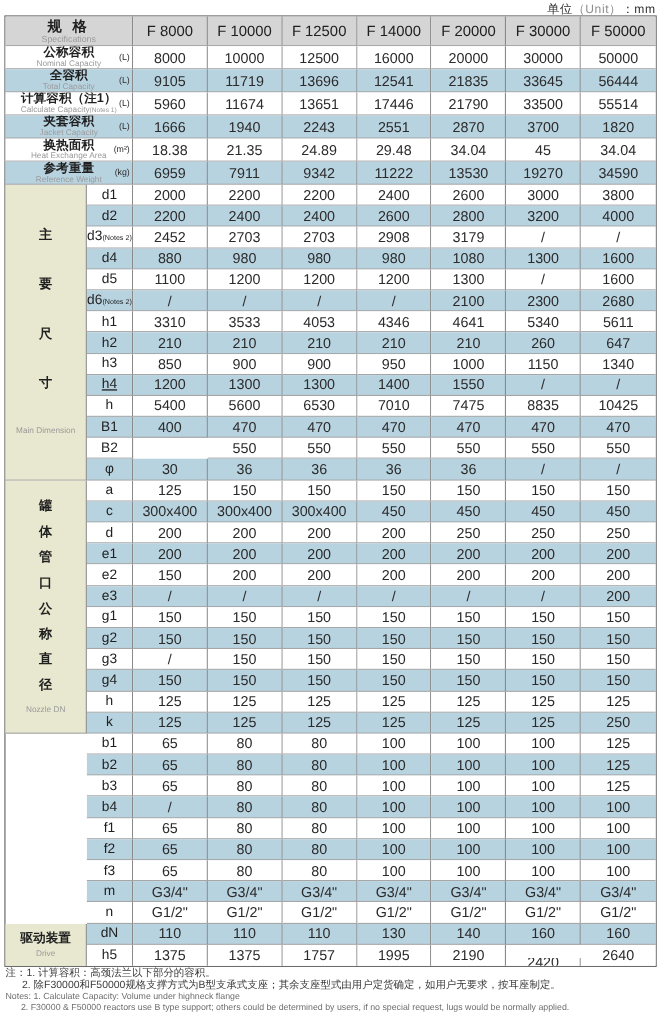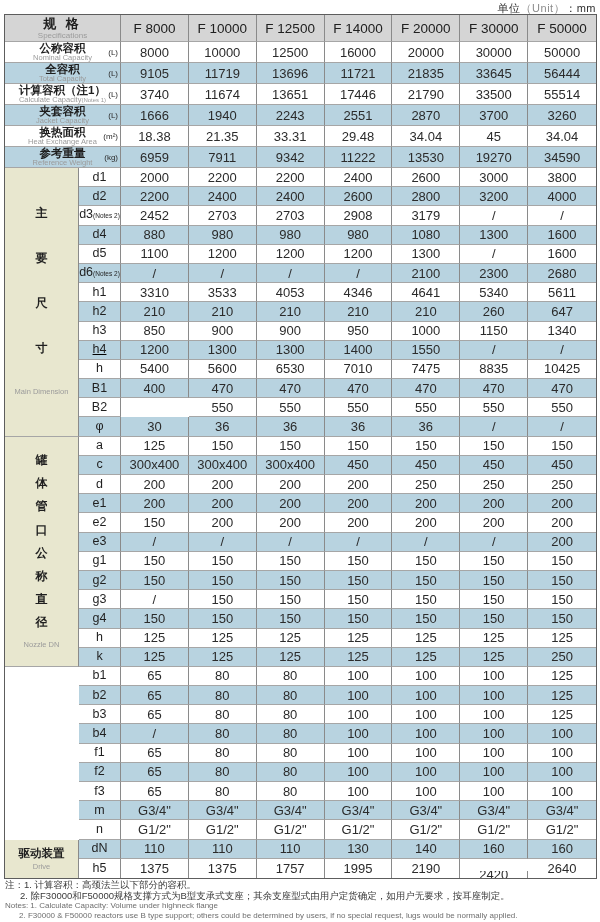--- a/index.html
+++ b/index.html
@@ -127,38 +127,38 @@
     <div class="cell bg-blue" style="grid-area: 3 / 3;">
       <span class="val">9105</span>
     </div>
     <div class="cell bg-blue" style="grid-area: 3 / 4;">
       <span class="val">11719</span>
     </div>
     <div class="cell bg-blue" style="grid-area: 3 / 5;">
       <span class="val">13696</span>
     </div>
     <div class="cell bg-blue" style="grid-area: 3 / 6;">
-      <span class="val">11721</span>
+      <span class="val">12541</span>
     </div>
     <div class="cell bg-blue" style="grid-area: 3 / 7;">
       <span class="val">21835</span>
     </div>
     <div class="cell bg-blue" style="grid-area: 3 / 8;">
       <span class="val">33645</span>
     </div>
     <div class="cell bg-blue lastcol" style="grid-area: 3 / 9;">
       <span class="val">56444</span>
     </div>
     <div class="cell bg-white" style="grid-area: 4 / 1 / auto / span 2;">
       <span class="cap-cn">计算容积（注1）</span>
       <span class="cap-en">Calculate Capacity<span class="tiny">(Notes 1)</span></span>
       <span class="unit">(L)</span>
     </div>
     <div class="cell bg-white" style="grid-area: 4 / 3;">
-      <span class="val">3740</span>
+      <span class="val">5960</span>
     </div>
     <div class="cell bg-white" style="grid-area: 4 / 4;">
       <span class="val">11674</span>
     </div>
     <div class="cell bg-white" style="grid-area: 4 / 5;">
       <span class="val">13651</span>
     </div>
     <div class="cell bg-white" style="grid-area: 4 / 6;">
       <span class="val">17446</span>
     </div>
@@ -188,35 +188,35 @@
     <div class="cell bg-blue" style="grid-area: 5 / 6;">
       <span class="val">2551</span>
     </div>
     <div class="cell bg-blue" style="grid-area: 5 / 7;">
       <span class="val">2870</span>
     </div>
     <div class="cell bg-blue" style="grid-area: 5 / 8;">
       <span class="val">3700</span>
     </div>
     <div class="cell bg-blue lastcol" style="grid-area: 5 / 9;">
-      <span class="val">3260</span>
+      <span class="val">1820</span>
     </div>
     <div class="cell bg-white" style="grid-area: 6 / 1 / auto / span 2;">
       <span class="cap-cn">换热面积</span>
       <span class="cap-en">Heat Exchange Area</span>
       <span class="unit">(m²)</span>
     </div>
     <div class="cell bg-white" style="grid-area: 6 / 3;">
       <span class="val">18.38</span>
     </div>
     <div class="cell bg-white" style="grid-area: 6 / 4;">
       <span class="val">21.35</span>
     </div>
     <div class="cell bg-white" style="grid-area: 6 / 5;">
-      <span class="val">33.31</span>
+      <span class="val">24.89</span>
     </div>
     <div class="cell bg-white" style="grid-area: 6 / 6;">
       <span class="val">29.48</span>
     </div>
     <div class="cell bg-white" style="grid-area: 6 / 7;">
       <span class="val">34.04</span>
     </div>
     <div class="cell bg-white" style="grid-area: 6 / 8;">
       <span class="val">45</span>
     </div>

